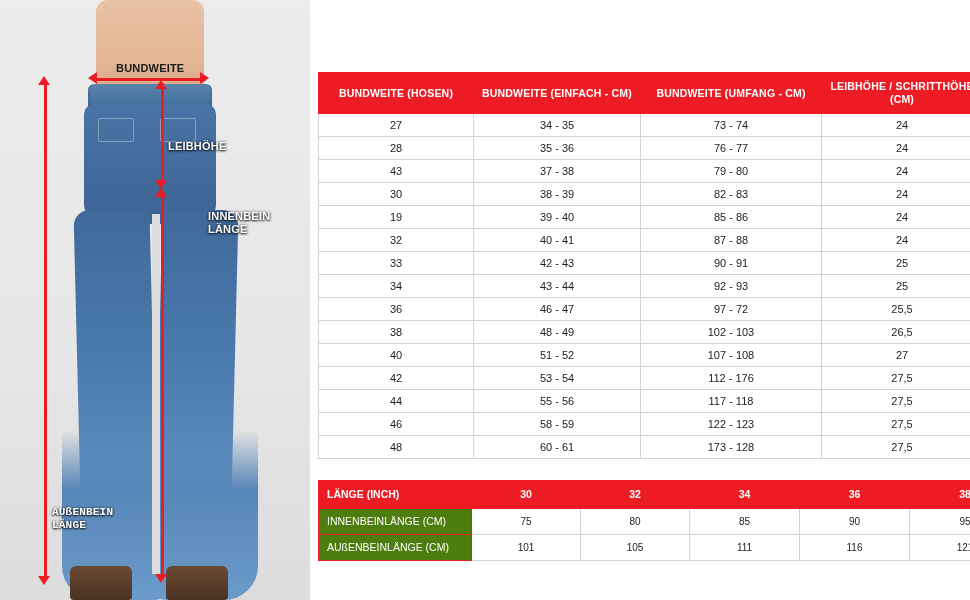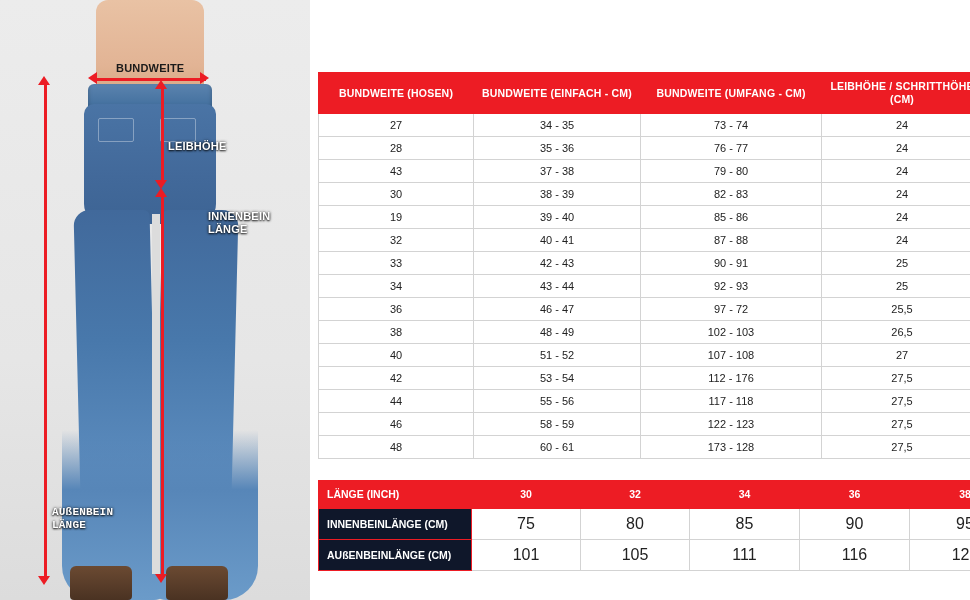--- a/index.html
+++ b/index.html
@@ -229,31 +229,31 @@
     color: #ffffff;
     font-size: 10.5px;
     font-weight: bold;
     padding: 7px 4px;
     border: 1px solid #ed1c24;
     text-align: center;
     line-height: 13px;
   }
   #length-table th.rowhead-col { text-align: left; padding-left: 8px; }
   #length-table td.rowhead {
-    background: #0f172a;
+    background: #4d7c0f;
     color: #ffffff;
     font-size: 10.5px;
-    font-weight: bold;
+    font-weight: normal;
     padding: 6px 8px;
     border: 1px solid #ed1c24;
     text-align: left;
     line-height: 13px;
   }
   #length-table td {
-    font-size: 16px;
+    font-size: 10px;
     color: #222;
     text-align: center;
     padding: 6px 10px;
     border: 1px solid #d3d3d3;
   }
 </style>
 </head>
 <body>
 
 <div id="page">

